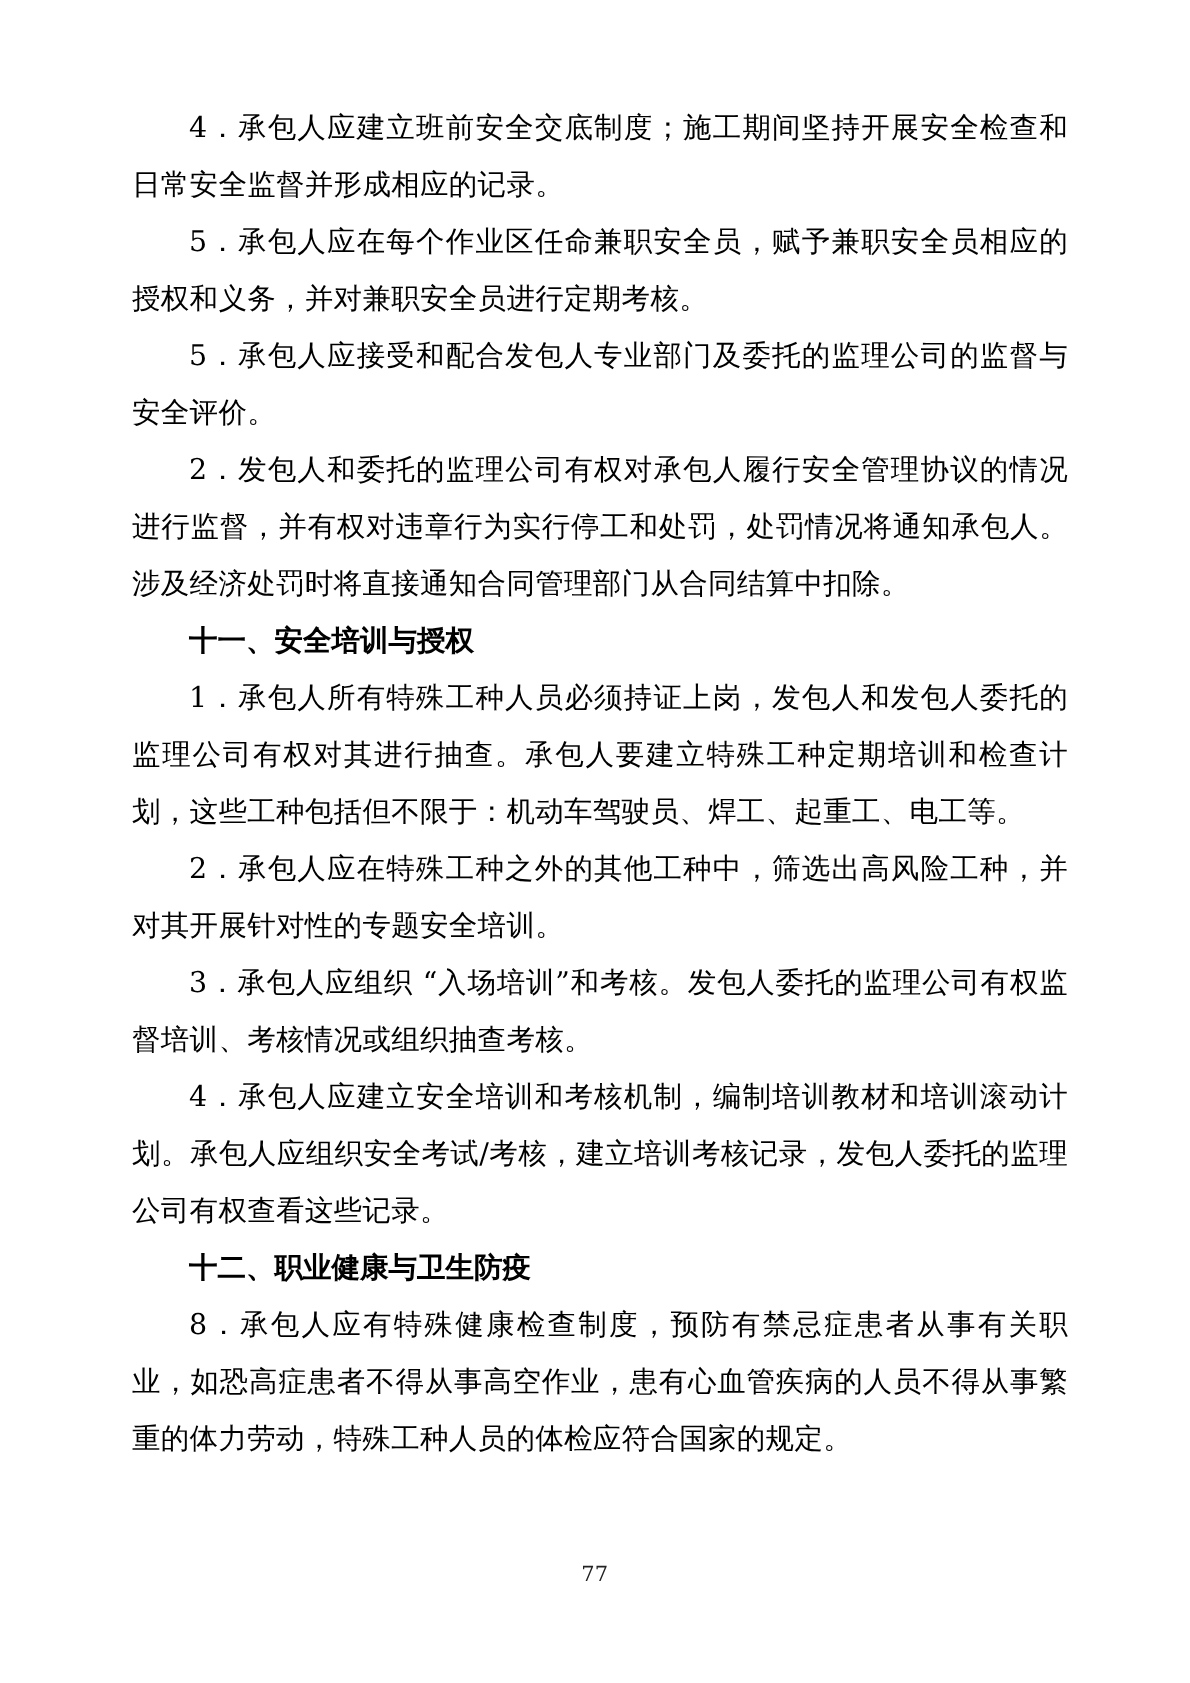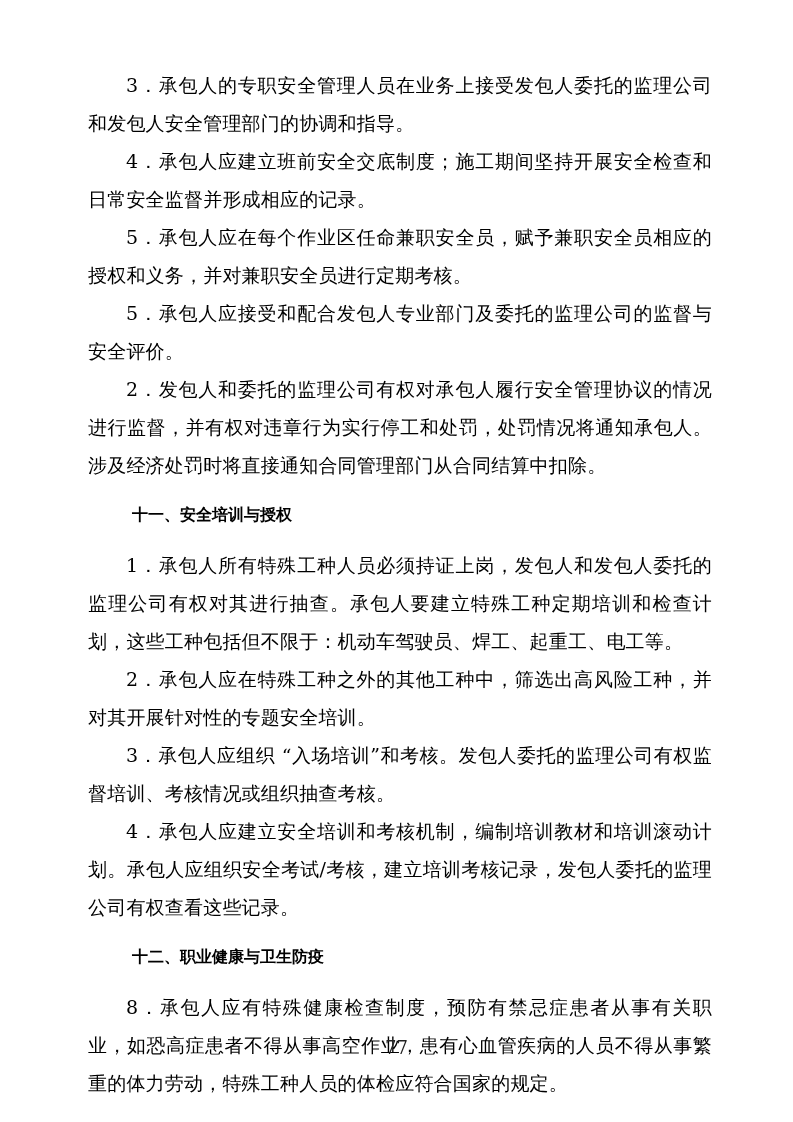--- a/index.html
+++ b/index.html
@@ -26,44 +26,43 @@
   .para {
     margin: 0;
     font-size: 19px;
     line-height: 38px;
     text-align: justify;
     text-indent: 2em;
     letter-spacing: 0.2px;
     font-family: "DejaVu Serif", serif;
   }
   .heading {
-    margin: 12px;
-    font-size: 16px;
+    margin: 0;
+    font-size: 19px;
     line-height: 38px;
     text-indent: 2em;
     font-weight: bold;
     font-family: "DejaVu Sans", sans-serif;
   }
   .page-number {
     position: absolute;
     bottom: 64px;
     left: 0;
     width: 100%;
     text-align: center;
-    font-size: 18px;
+    font-size: 14px;
     font-family: "DejaVu Serif", serif;
     color: #222222;
   }
 </style>
 </head>
 <body>
 
 <div class="page">
   <div class="content">
-    <p class="para">3．承包人的专职安全管理人员在业务上接受发包人委托的监理公司和发包人安全管理部门的协调和指导。</p>
     <p class="para">4．承包人应建立班前安全交底制度；施工期间坚持开展安全检查和日常安全监督并形成相应的记录。</p>
     <p class="para">5．承包人应在每个作业区任命兼职安全员，赋予兼职安全员相应的授权和义务，并对兼职安全员进行定期考核。</p>
     <p class="para">5．承包人应接受和配合发包人专业部门及委托的监理公司的监督与安全评价。</p>
     <p class="para">2．发包人和委托的监理公司有权对承包人履行安全管理协议的情况进行监督，并有权对违章行为实行停工和处罚，处罚情况将通知承包人。涉及经济处罚时将直接通知合同管理部门从合同结算中扣除。</p>
     <h2 class="heading">十一、安全培训与授权</h2>
     <p class="para">1．承包人所有特殊工种人员必须持证上岗，发包人和发包人委托的监理公司有权对其进行抽查。承包人要建立特殊工种定期培训和检查计划，这些工种包括但不限于：机动车驾驶员、焊工、起重工、电工等。</p>
     <p class="para">2．承包人应在特殊工种之外的其他工种中，筛选出高风险工种，并对其开展针对性的专题安全培训。</p>
     <p class="para">3．承包人应组织 “入场培训”和考核。发包人委托的监理公司有权监督培训、考核情况或组织抽查考核。</p>
     <p class="para">4．承包人应建立安全培训和考核机制，编制培训教材和培训滚动计划。承包人应组织安全考试/考核，建立培训考核记录，发包人委托的监理公司有权查看这些记录。</p>
     <h2 class="heading">十二、职业健康与卫生防疫</h2>

